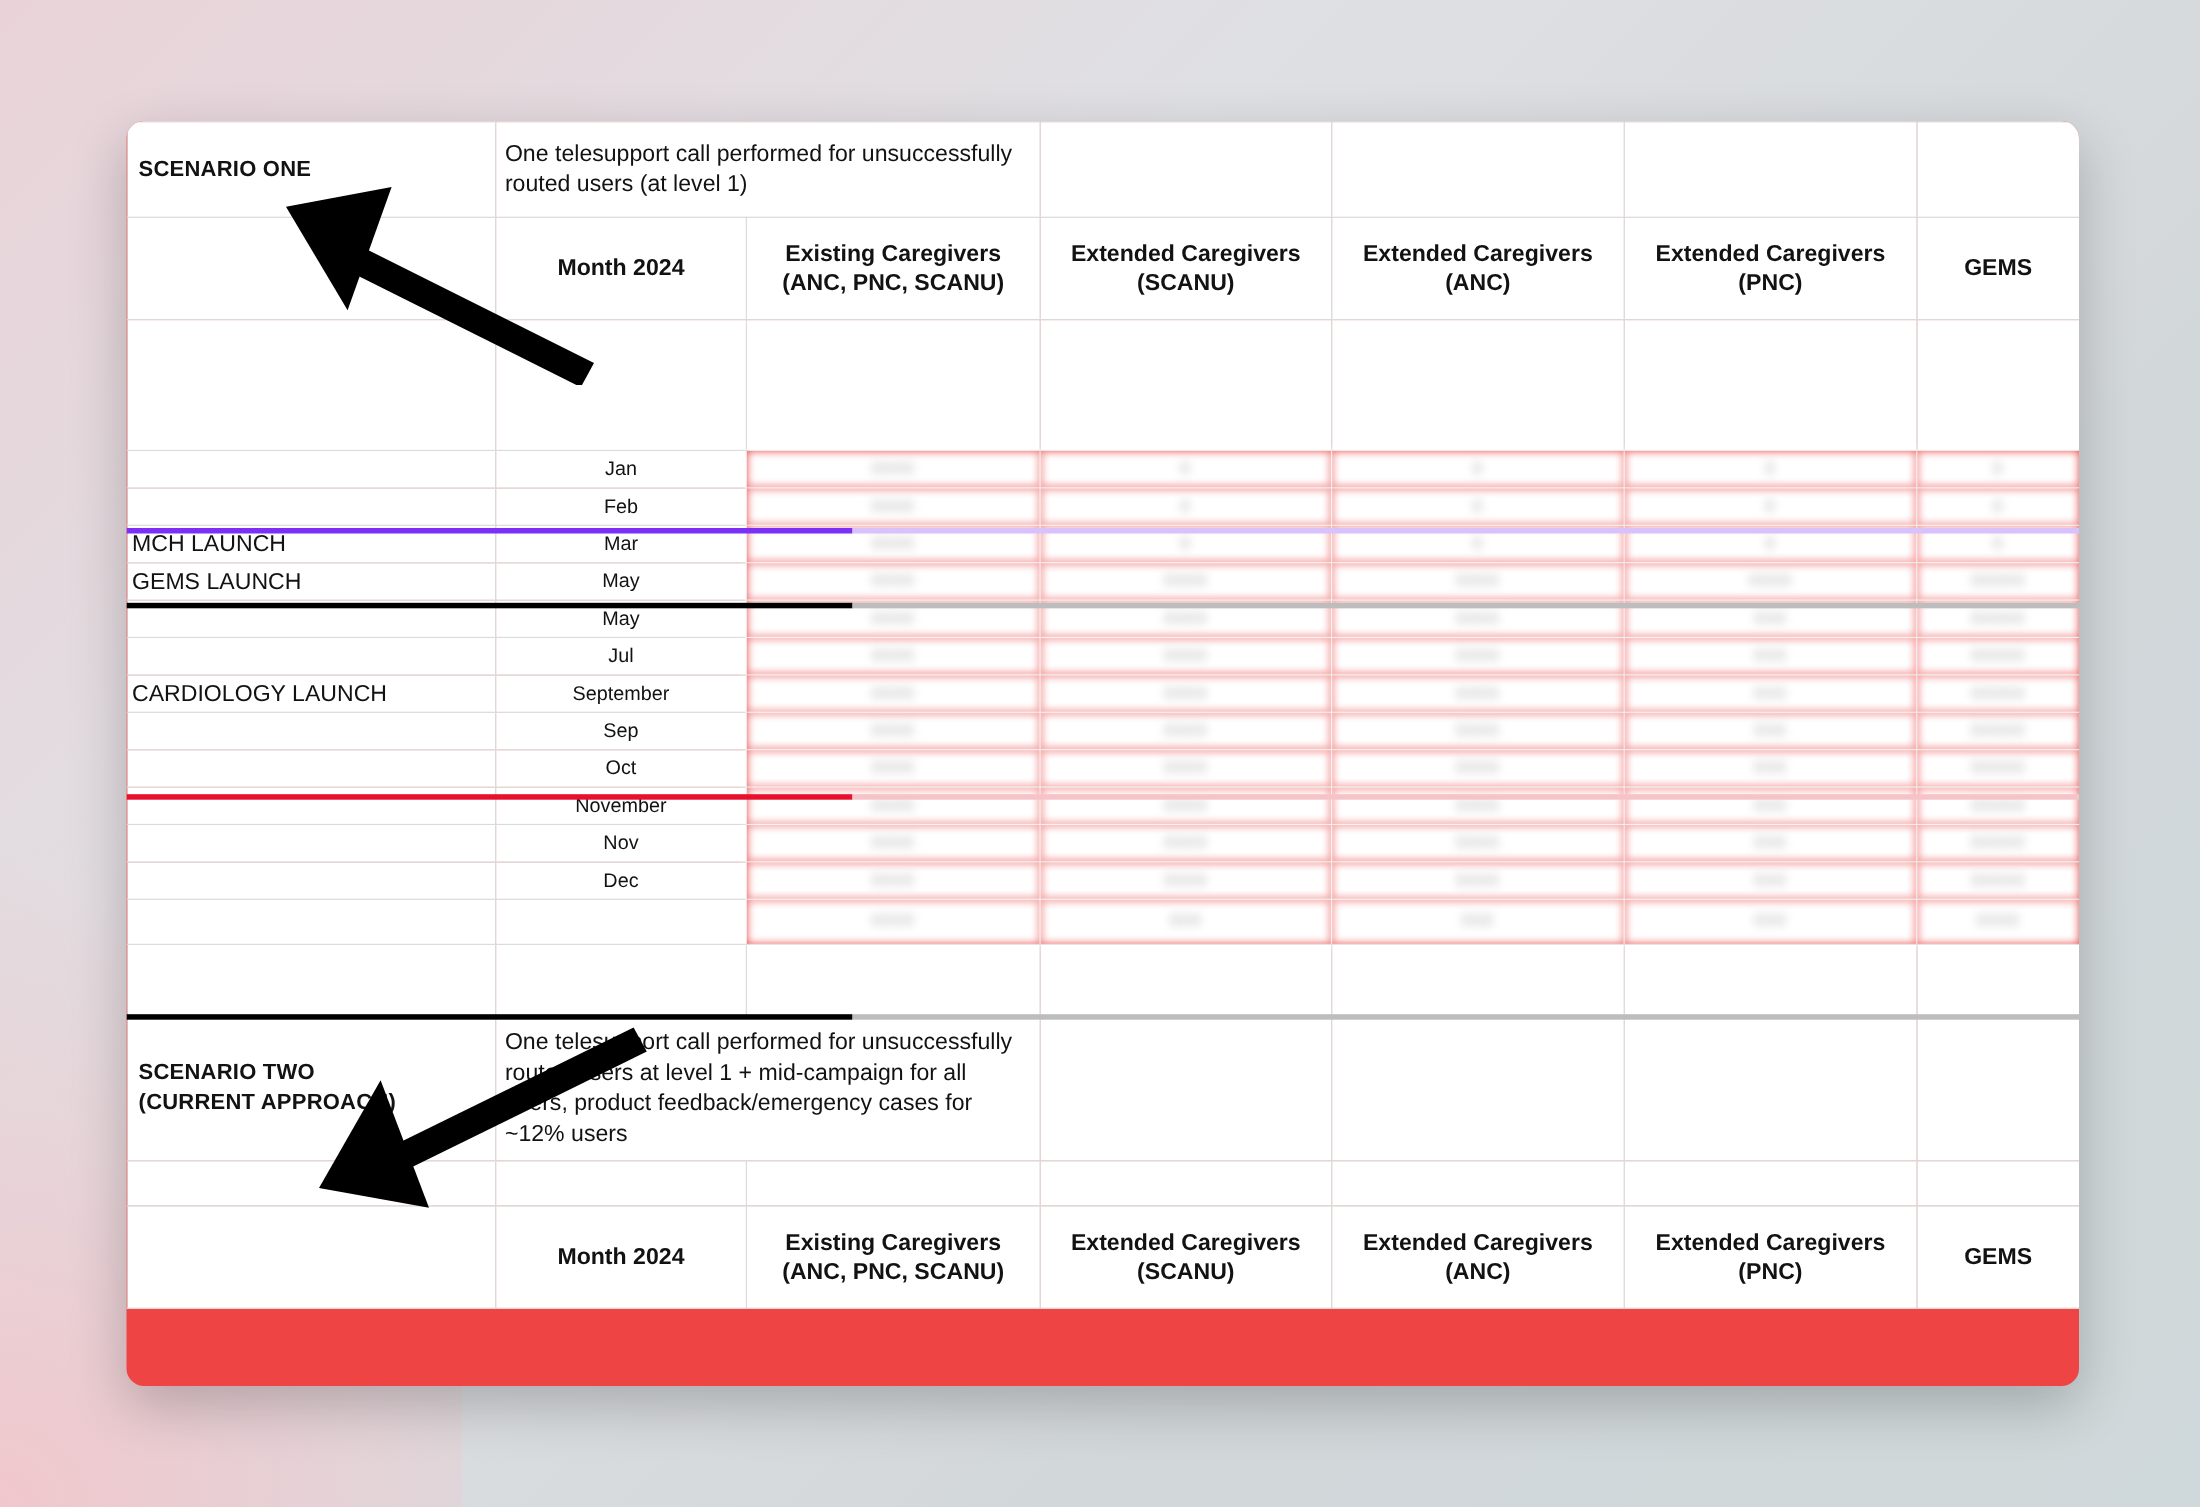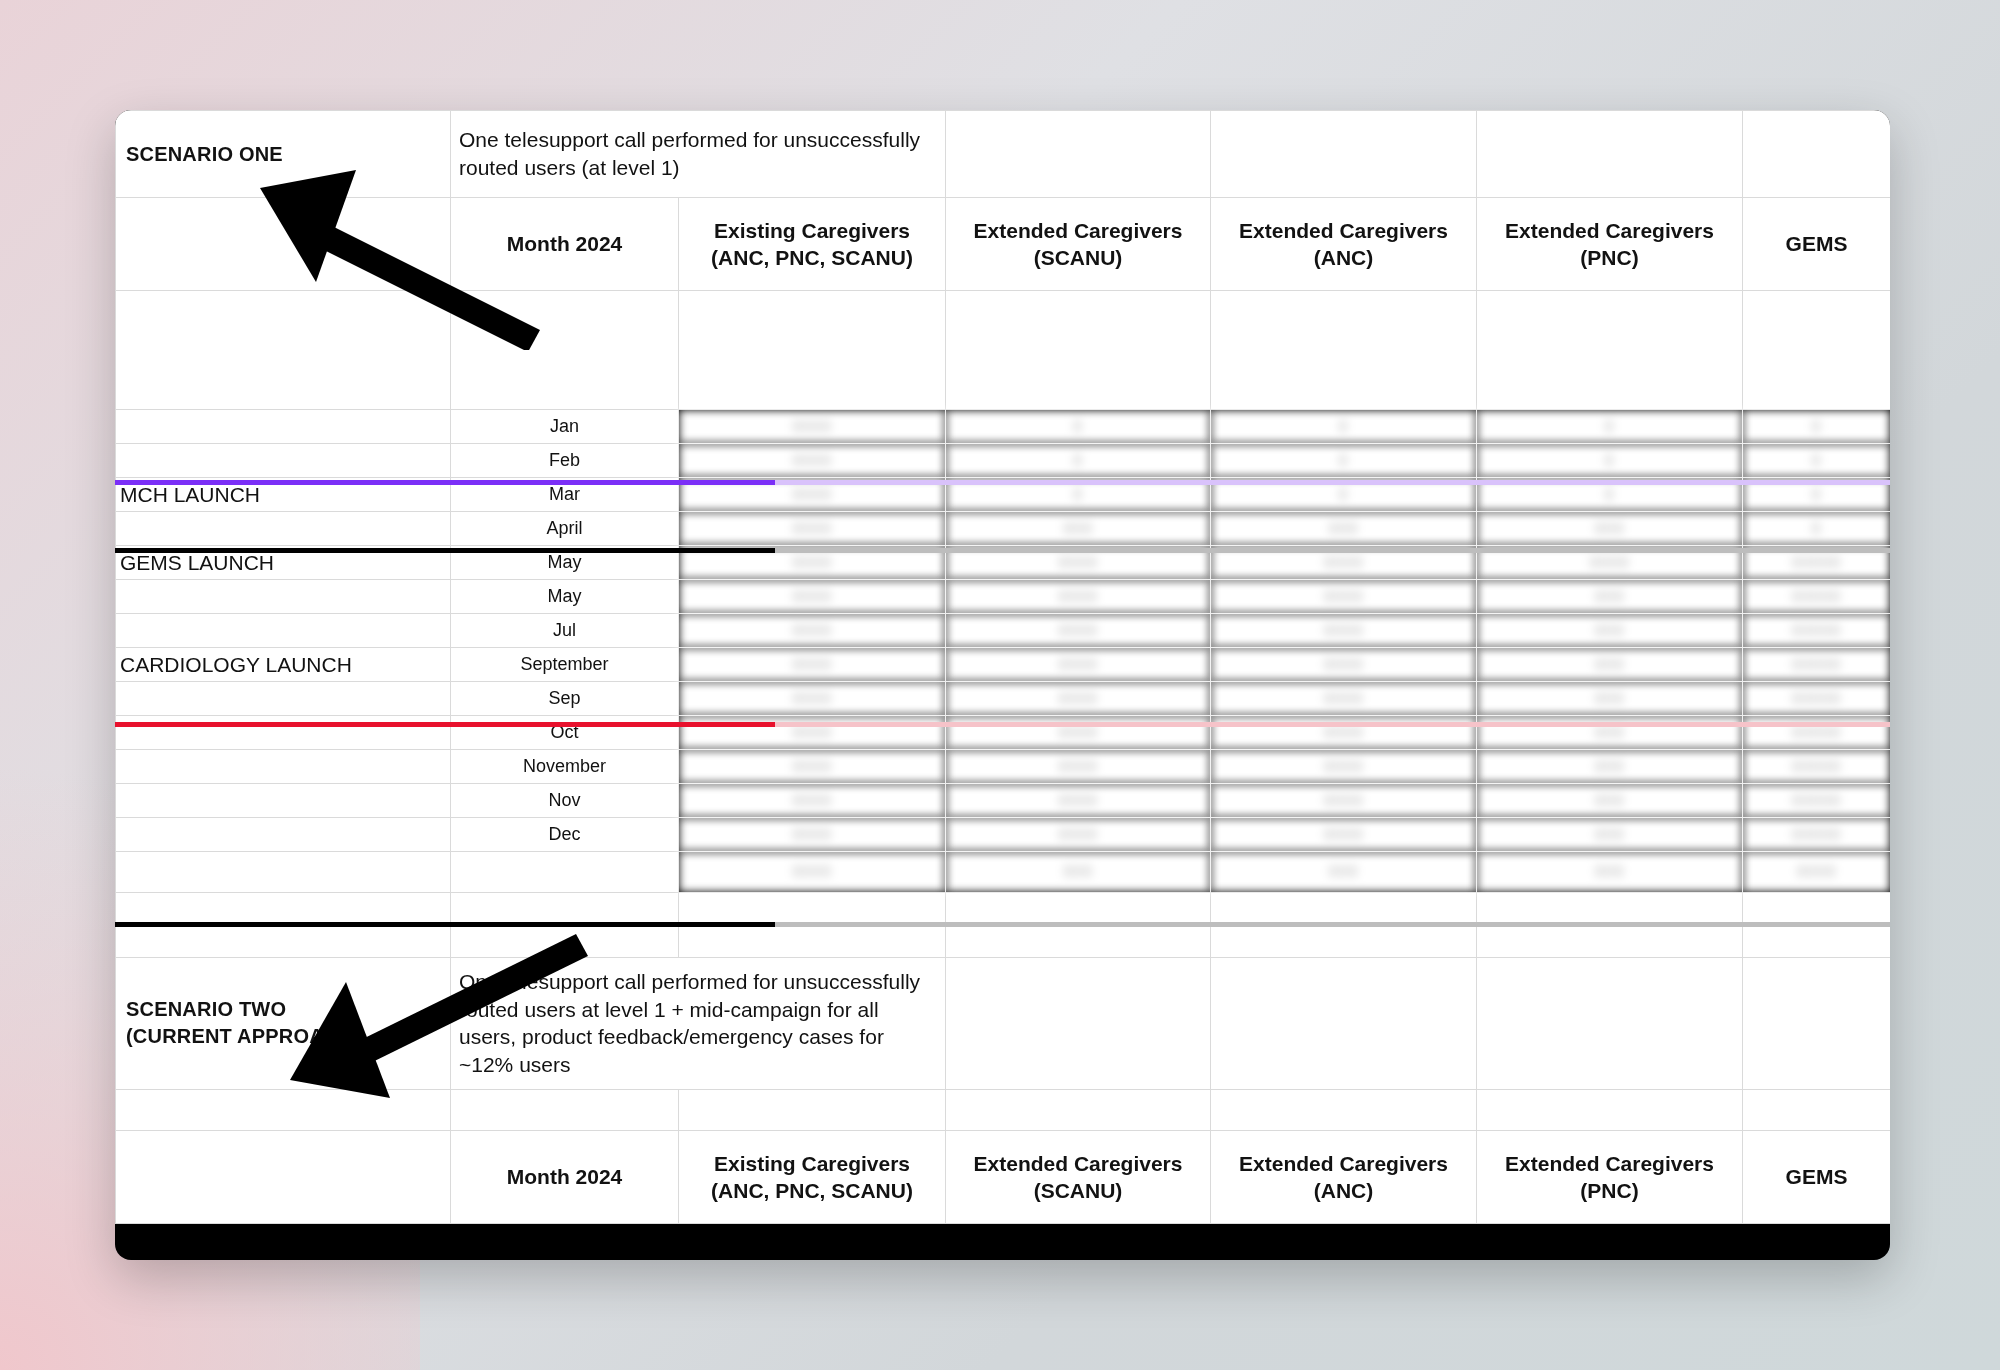--- a/index.html
+++ b/index.html
@@ -22,21 +22,21 @@
     background: radial-gradient(circle at 0% 100%, #f0c7cc 0%, rgba(240,199,204,0) 70%);
     pointer-events: none;
   }
 
   .card {
     position: absolute;
     left: 115px;
     top: 110px;
     width: 1775px;
     height: 1150px;
-    background: #000000;
+    background: #ef4444;
     border-radius: 16px;
     box-shadow: 0 18px 50px rgba(0,0,0,0.22);
     overflow: hidden;
   }
 
   table.sheet {
     border-collapse: collapse;
     table-layout: fixed;
     width: 1775px;
     font-size: 19px;
@@ -204,29 +204,20 @@
         <tr class="h-row">
           <td class="rowlabel">MCH LAUNCH</td>
           <td class="month">Mar</td>
           <td class="blurred">0000</td>
           <td class="blurred">0</td>
           <td class="blurred">0</td>
           <td class="blurred">0</td>
           <td class="blurred">0</td>
         </tr>
         <tr class="h-row">
-          <td class="rowlabel"></td>
-          <td class="month">April</td>
-          <td class="blurred">0000</td>
-          <td class="blurred">000</td>
-          <td class="blurred">000</td>
-          <td class="blurred">000</td>
-          <td class="blurred">0</td>
-        </tr>
-        <tr class="h-row">
           <td class="rowlabel">GEMS LAUNCH</td>
           <td class="month">May</td>
           <td class="blurred">0000</td>
           <td class="blurred">0000</td>
           <td class="blurred">0000</td>
           <td class="blurred">0000</td>
           <td class="blurred">00000</td>
         </tr>
         <tr class="h-row">
           <td class="rowlabel"></td>

